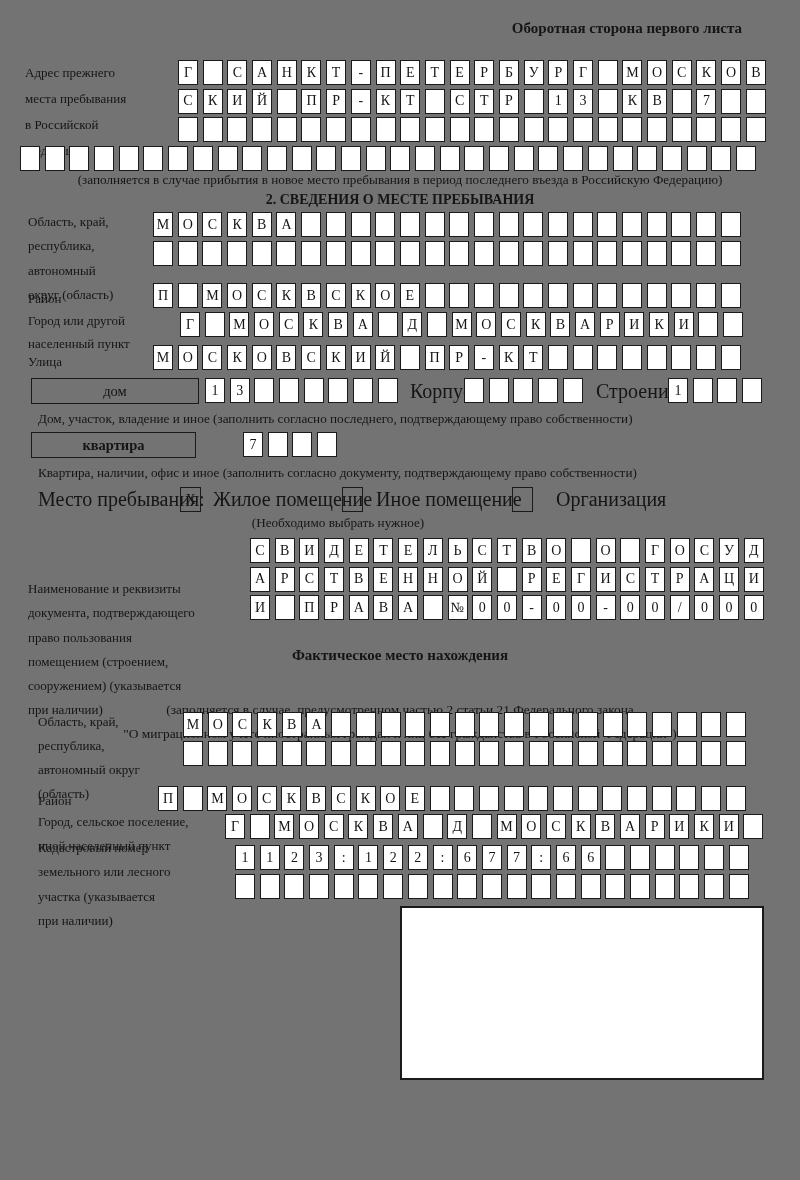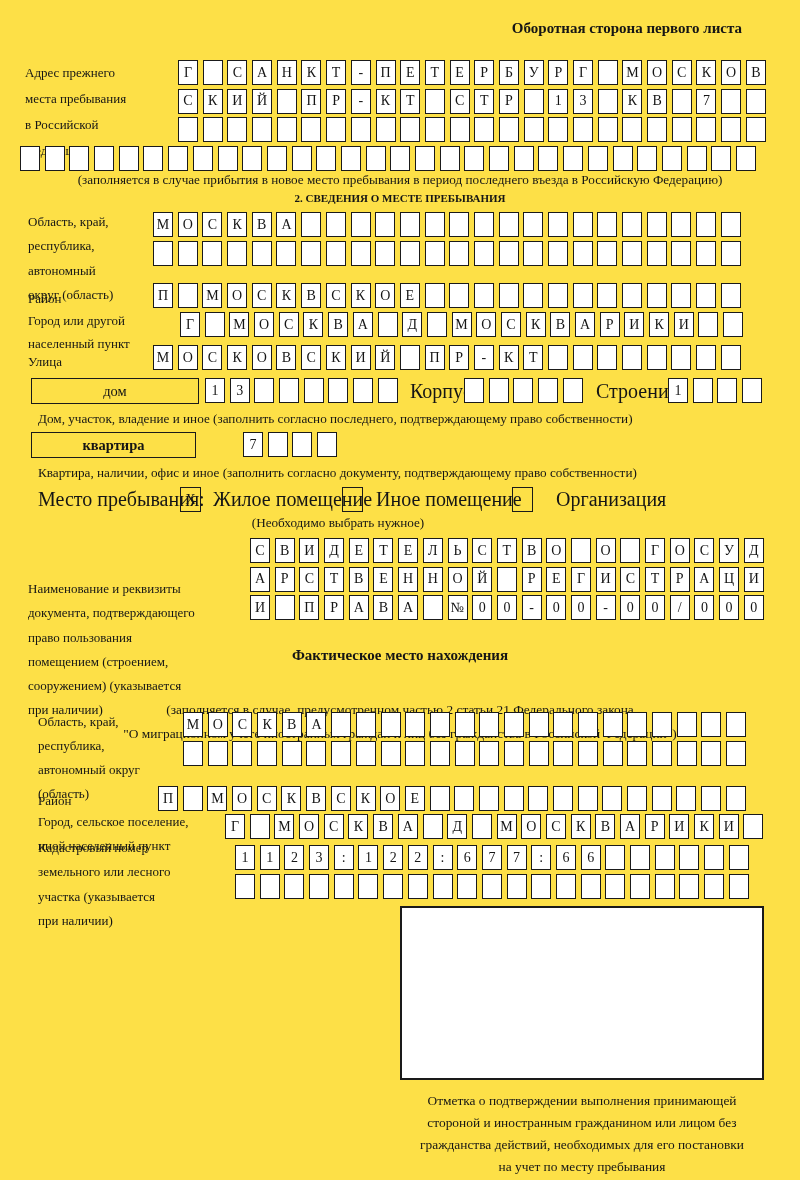--- a/index.html
+++ b/index.html
@@ -1,26 +1,26 @@
 <!DOCTYPE html>
 <html><head>
 <meta charset="utf-8">
 <style>
   html,body{margin:0;padding:0;background:#fff;}
-  #page{position:relative;width:800px;height:1180px;background:#fde047;overflow:hidden;
+  #page{position:relative;width:800px;height:1180px;background:#737373;overflow:hidden;
         font-family:"Liberation Serif","DejaVu Serif",serif;color:#151515;}
   .abs{position:absolute;}
   .cells{display:flex;gap:4.7px;height:26px;}
   .cell{flex:0 0 18px;width:18px;height:23px;border:1.5px solid #1a1a1a;
         display:flex;align-items:center;justify-content:center;
         font-size:14px;line-height:1;background:#fff;}
   .label{font-size:13px;line-height:24.3px;white-space:pre-line;}
   .caption{font-size:13.2px;line-height:17px;}
   .center{left:0;right:0;text-align:center;}
-  .title{font-weight:bold;font-size:11px;}
+  .title{font-weight:bold;font-size:14px;}
   .bigbox{box-sizing:border-box;height:26px;border:1.6px solid #1a1a1a;
           display:flex;align-items:center;justify-content:center;font-size:14.5px;}
   .checkbox{box-sizing:border-box;width:21px;height:25px;border:1.6px solid #1a1a1a;
             display:flex;align-items:center;justify-content:center;font-size:14px;}
   .optlabel{font-size:20px;line-height:25px;}
   .stamp{box-sizing:border-box;border:2px solid #1a1a1a;background:#fff;}
   .pre{white-space:pre-line;}
 </style>
 </head>
 <body>
@@ -575,18 +575,14 @@
       <span class="cell"></span>
       <span class="cell"></span>
       <span class="cell"></span>
       <span class="cell"></span>
       <span class="cell"></span>
       <span class="cell"></span>
       <span class="cell"></span>
     </div>
 
   <div class="abs stamp" style="left:400px;top:906px;width:364px;height:174px;"></div>
-  <div class="abs caption pre" style="left:390px;top:1090px;width:384px;text-align:center;font-size:13.4px;line-height:22px;">Отметка о подтверждении выполнения принимающей
-стороной и иностранным гражданином или лицом без
-гражданства действий, необходимых для его постановки
-на учет по месту пребывания</div>
 
 </div>
 
 </body></html>

